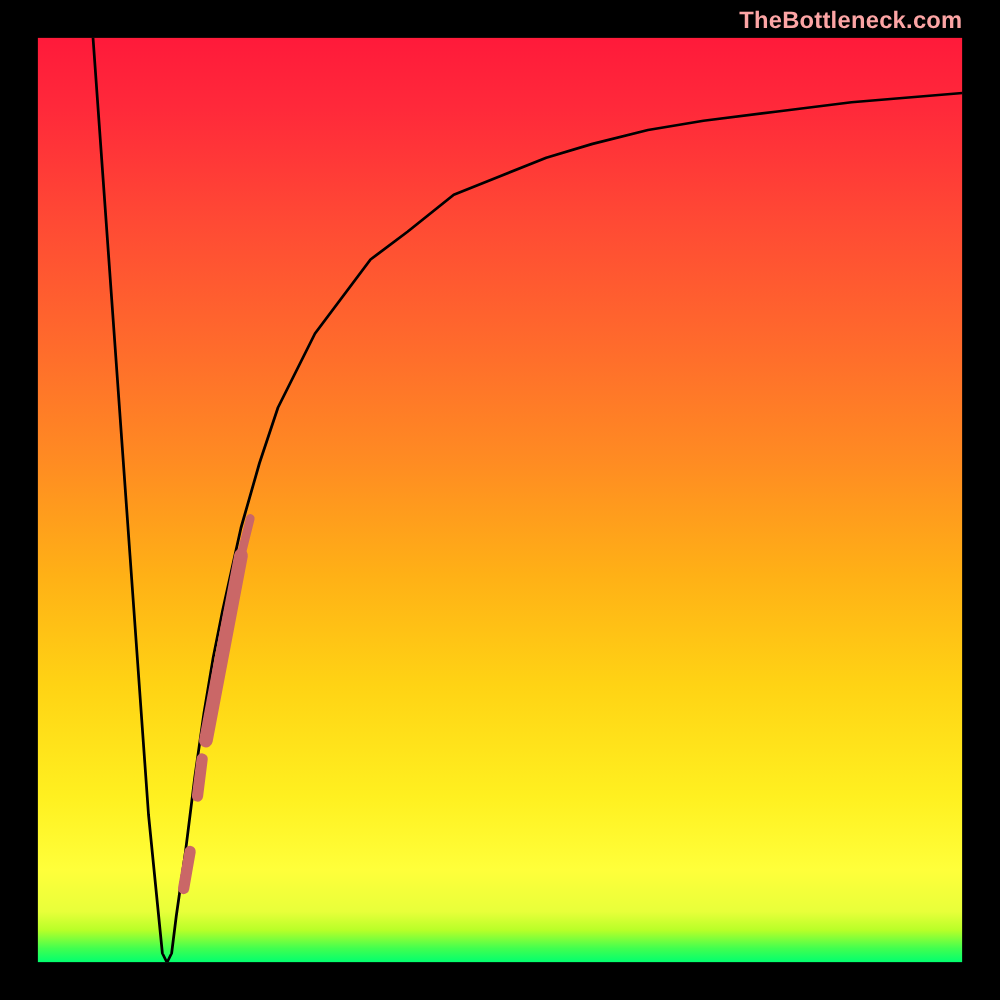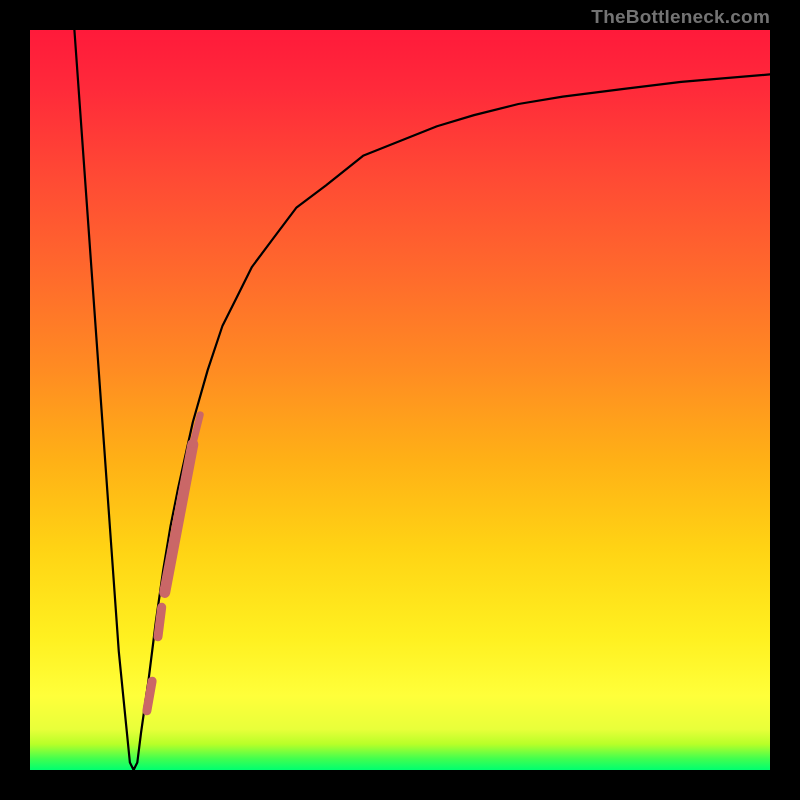--- a/index.html
+++ b/index.html
@@ -26,21 +26,21 @@
     height: 740px;
     overflow: hidden;
   }
   .watermark {
     position: absolute;
     top: 6px;
     right: 30px;
     font-family: Arial, Helvetica, sans-serif;
     font-size: 19px;
     font-weight: 600;
-    color: #737373;
+    color: #fca5a5;
     letter-spacing: 0.2px;
     z-index: 20;
   }
 </style>
 </head>
 <body>
 
 <div class="frame">
   <div class="watermark">TheBottleneck.com</div>
 

